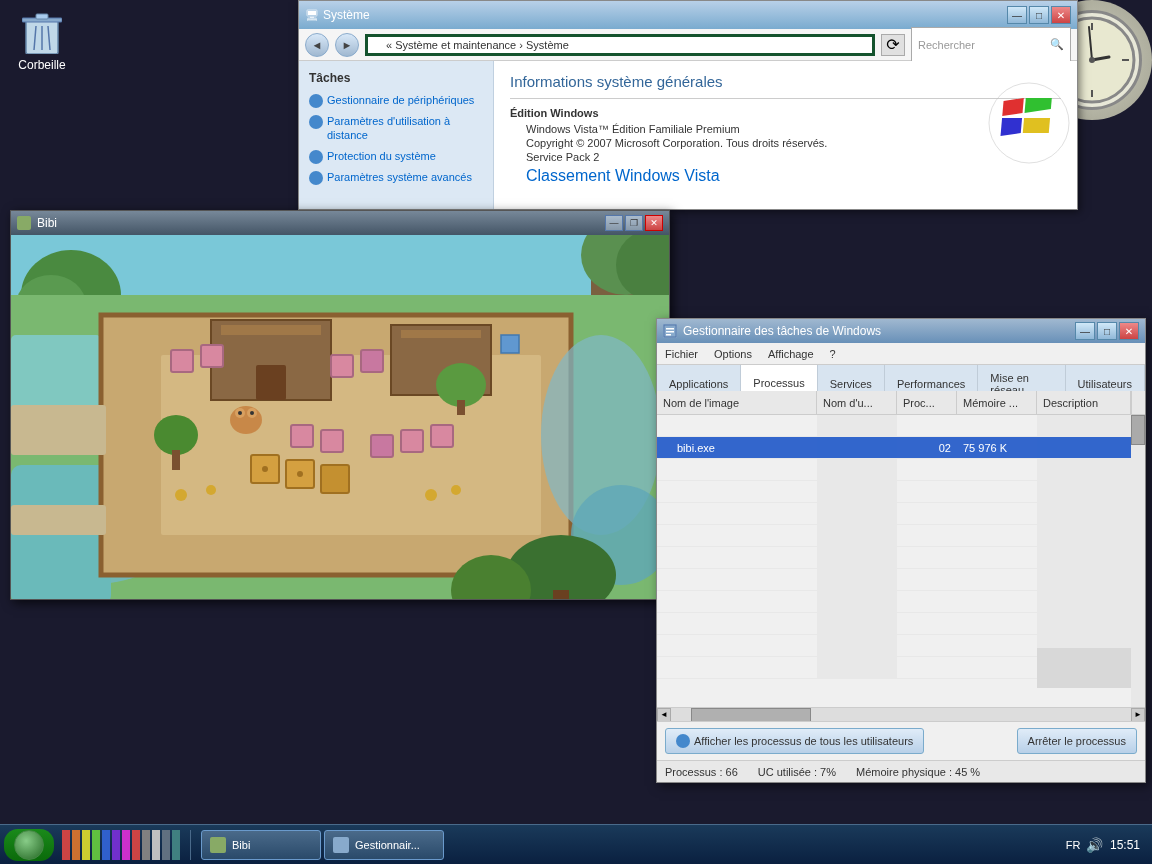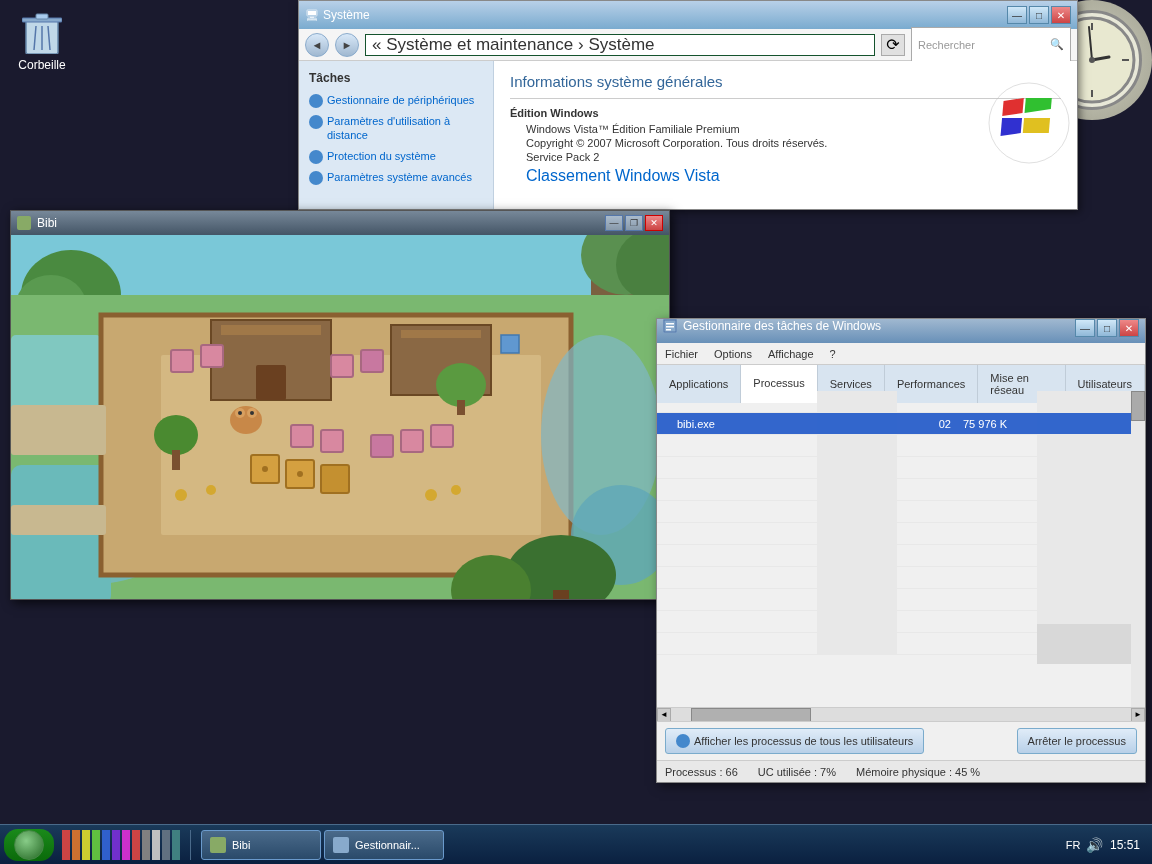--- a/index.html
+++ b/index.html
@@ -129,23 +129,23 @@
       align-items: center;
       justify-content: center;
       font-size: 11px;
       color: #444;
       cursor: pointer;
     }
     .breadcrumb-bar {
       flex: 1;
       height: 22px;
       background: white;
-      border: 1px solid #14532d;
-      padding: 0 6px;
-      font-size: 17px;
+      border: 3px solid #14532d;
+      padding: 0 18px;
+      font-size: 11px;
       display: flex;
       align-items: center;
       color: #333;
     }
     .search-bar {
       width: 160px;
       height: 36px;
       background: white;
       border: 1px solid #aaa;
       padding: 0 6px;
@@ -283,20 +283,21 @@
       background: #f0f0f0;
       border: 1px solid #888;
       box-shadow: 3px 3px 10px rgba(0,0,0,0.5);
       display: flex;
       flex-direction: column;
     }
     .taskmgr-titlebar {
       height: 24px;
       background: linear-gradient(to bottom, #a0b8d0, #6890b8);
       display: flex;
+      align-items: center;
       padding: 0 6px;
       font-size: 12px;
       color: white;
     }
     .taskmgr-titlebar-icon {
       width: 14px;
       height: 14px;
       background: #88aacc;
       margin-right: 6px;
       display: flex;
@@ -838,20 +839,28 @@
     <div class="taskmgr-tabs">
       <div class="tab">Applications</div>
       <div class="tab active">Processus</div>
       <div class="tab">Services</div>
       <div class="tab">Performances</div>
       <div class="tab">Mise en réseau</div>
       <div class="tab">Utilisateurs</div>
     </div>
     <div class="taskmgr-content">
       <div class="process-table">
+        <div class="table-header">
+          <div class="col-header col-name">Nom de l'image</div>
+          <div class="col-header col-user">Nom d'u...</div>
+          <div class="col-header col-cpu">Proc...</div>
+          <div class="col-header col-mem">Mémoire ...</div>
+          <div class="col-header col-desc">Description</div>
+          <div style="width:14px; background:#e8e8e8; border-left:1px solid #ccc;"></div>
+        </div>
         <div class="table-scroll">
           <div class="process-rows">
 
             <div class="process-row empty-row">
               <div class="col-name"></div>
               <div class="col-user"></div>
               <div class="col-cpu"></div>
               <div class="col-mem"></div>
               <div class="col-desc"></div>
             </div>

